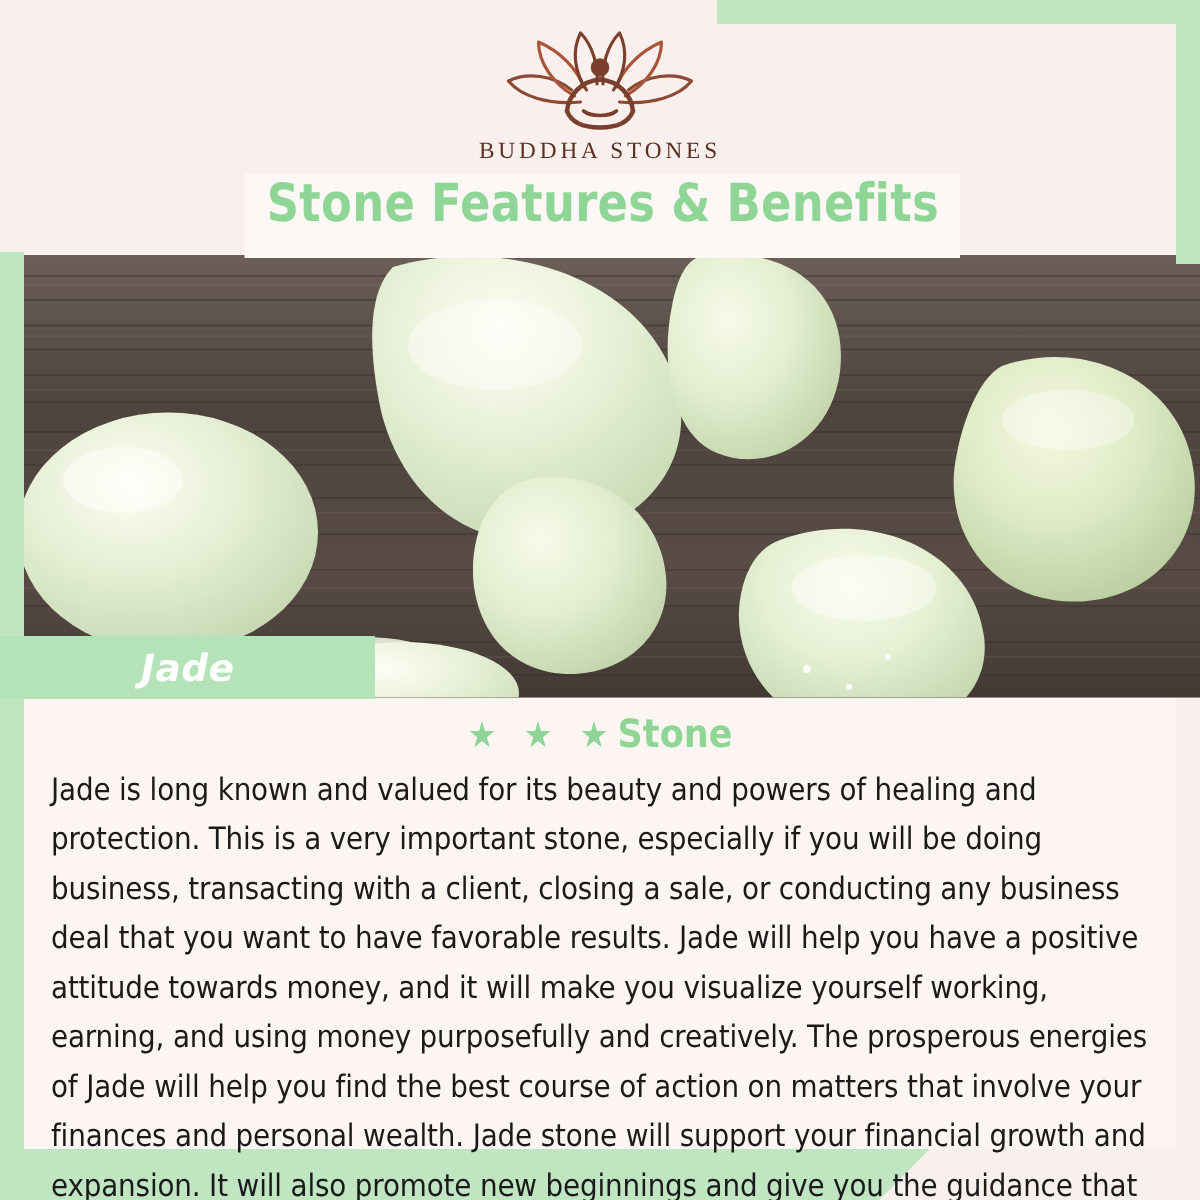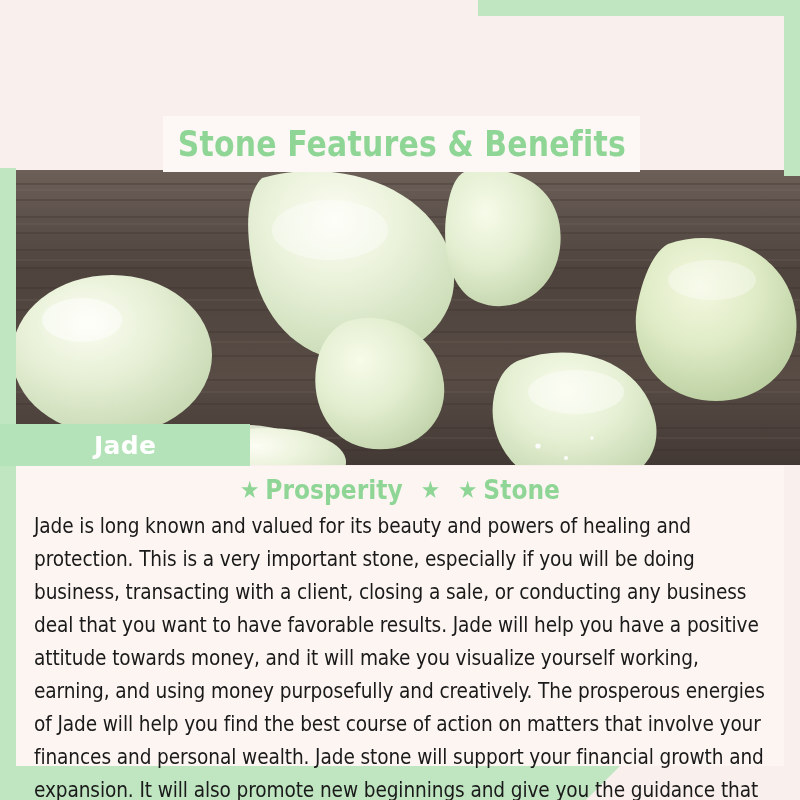--- a/index.html
+++ b/index.html
@@ -84,21 +84,20 @@
 
   
   .title-banner {
     position: absolute;
     left: 163px;
     top: 116px;
     width: 477px;
     height: 56px;
     background: #fdf8f6;
     display: flex;
-    align-items: center;
     justify-content: center;
     z-index: 4;
   }
   .title-text {
     font-family: "DejaVu Sans Condensed", "Liberation Sans Narrow", "Liberation Sans", sans-serif;
     font-weight: 700;
     font-size: 35px;
     color: #8fd696;
     letter-spacing: 0.2px;
     transform: scaleX(0.95);
@@ -122,20 +121,21 @@
   .name-tag {
     position: absolute;
     left: 0;
     top: 424px;
     width: 250px;
     height: 42px;
     background: #b5e3b9;
     display: flex;
     align-items: center;
     z-index: 5;
+    font-style: italic;
   }
   .name-text {
     margin-left: 94px;
     color: #ffffff;
     font-family: "DejaVu Sans", sans-serif;
     font-weight: 700;
     font-size: 25px;
     letter-spacing: 0.3px;
     white-space: nowrap;
   }
@@ -189,20 +189,52 @@
 </head>
 <body>
 
 <div class="poster">
 
   <div class="band-top"></div>
   <div class="band-right"></div>
   <div class="band-left"></div>
   <div class="band-bottom"></div>
 
+  <div class="logo-block">
+    <svg class="logo-mark" viewBox="0 0 150 72">
+      <g fill="none" stroke="#7b3f2e" stroke-width="2.1" stroke-linecap="round" stroke-linejoin="round">
+
+        <path d="M62 50 C 40 52, 22 46, 14 36 C 26 30, 44 32, 56 42" stroke="#8c4a33"></path>
+
+        <path d="M88 50 C 110 52, 128 46, 136 36 C 124 30, 106 32, 94 42" stroke="#8c4a33"></path>
+
+        <path d="M58 46 C 44 38, 34 24, 34 10 C 48 16, 60 28, 64 40" stroke="#a8553a"></path>
+
+        <path d="M92 46 C 106 38, 116 24, 116 10 C 102 16, 90 28, 86 40" stroke="#a8553a"></path>
+
+        <path d="M66 42 C 58 30, 56 16, 62 4 C 70 12, 74 26, 73 38" stroke="#7b3f2e"></path>
+
+        <path d="M84 42 C 92 30, 94 16, 88 4 C 80 12, 76 26, 77 38" stroke="#7b3f2e"></path>
+      </g>
+      <g fill="#7b3f2e">
+
+        <circle cx="75" cy="27" r="6.2"></circle>
+      </g>
+      <g fill="none" stroke="#7b3f2e" stroke-width="3" stroke-linecap="round">
+
+        <path d="M75 35 C 62 36, 54 46, 53 56"></path>
+        <path d="M75 35 C 88 36, 96 46, 97 56"></path>
+
+        <path d="M53 56 C 56 64, 64 67, 75 67 C 86 67, 94 64, 97 56"></path>
+
+        <path d="M64 56 C 69 60, 81 60, 86 56" stroke-width="2.4"></path>
+      </g>
+    </svg>
+    <div class="logo-word">BUDDHA STONES</div>
+  </div>
 
   <div class="title-banner">
     <div class="title-text">Stone Features &amp; Benefits</div>
   </div>
 
   <div class="photo">
     <svg viewBox="0 0 800 295" preserveAspectRatio="xMidYMid slice">
       <defs>
         <linearGradient id="wood" x1="0" y1="0" x2="0" y2="1">
           <stop offset="0%" stop-color="#6b5f58"></stop>
@@ -294,21 +326,20 @@
 
   <div class="name-tag">
     <span class="name-text">Jade</span>
   </div>
 
   <div class="content">
 
     <div class="keywords">
       <span class="kw">
         <span class="star">★</span>
-        <span>Prosperity</span>
       </span>
       <span class="kw">
         <span class="star">★</span>
       </span>
       <span class="kw">
         <span class="star">★</span>
         <span>Stone</span>
       </span>
     </div>
 

